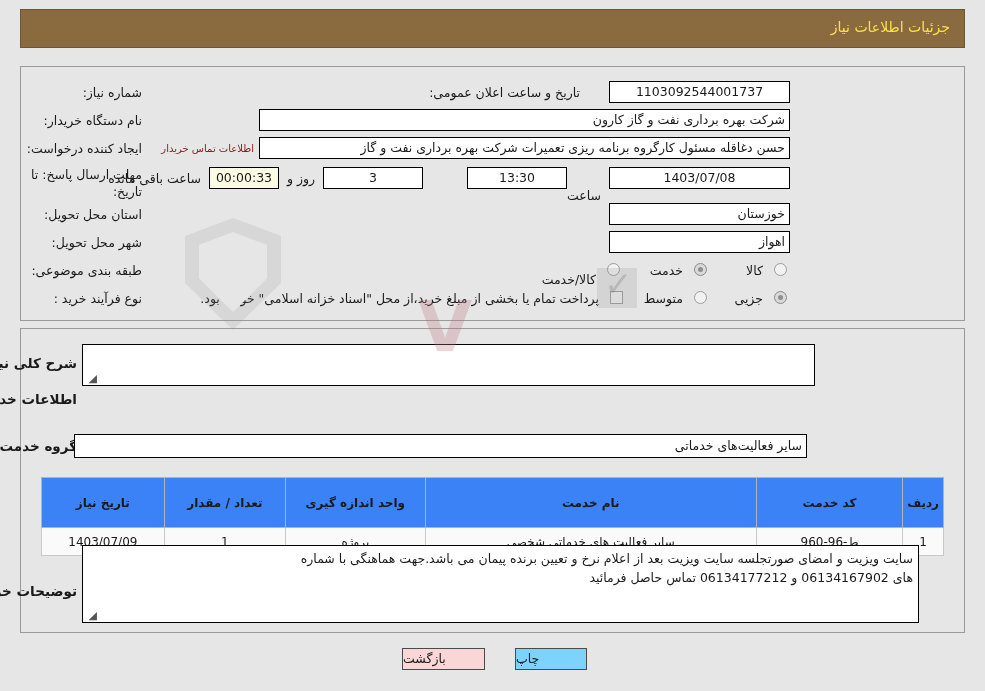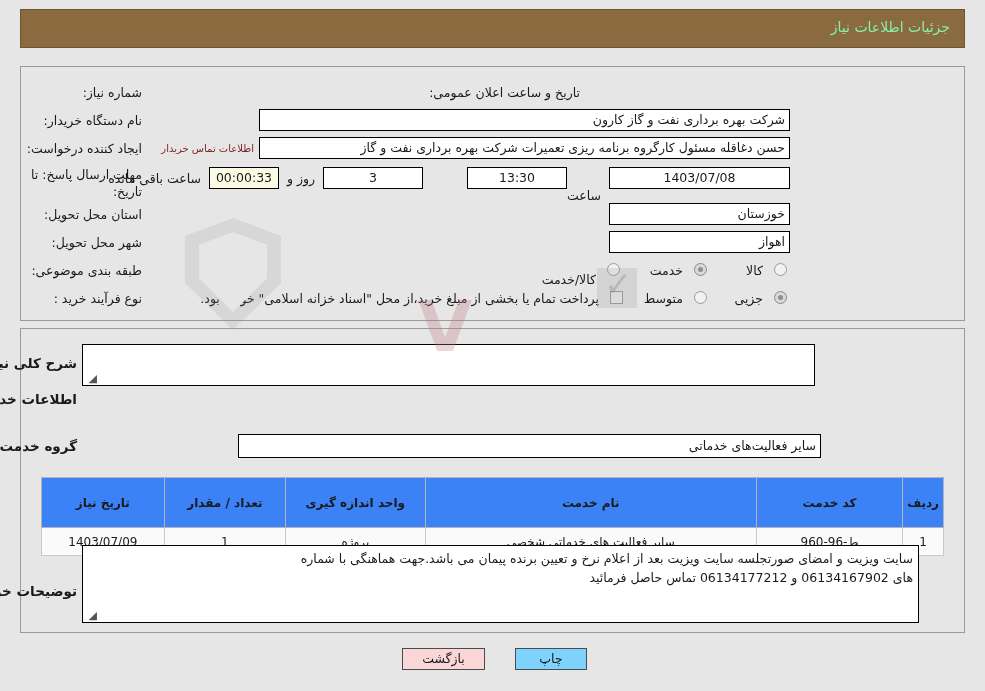--- a/index.html
+++ b/index.html
@@ -88,21 +88,21 @@
     width: 945px;
     height: 39px;
     background: #8a6a3f;
     border: 1px solid #6f5430;
     box-sizing: border-box;
   }
   .header-title {
     position: absolute;
     right: 14px;
     top: 9px;
-    color: #86efac;
+    color: #fde047;
     font-size: 14px;
     white-space: nowrap;
   }
 
   
   .panel {
     position: absolute;
     box-sizing: border-box;
     border: 1px solid #9a9a9a;
     background: #e6e6e6;
@@ -228,21 +228,21 @@
   }
 
   
   .btn {
     position: absolute;
     box-sizing: border-box;
     height: 22px;
     border: 1px solid #4a4a4a;
     font-size: 12.5px;
     line-height: 20px;
-    text-align: center;
+    text-align: left;
     cursor: pointer;
     color: #1a1a1a;
     font-family: "DejaVu Sans", "Liberation Sans", sans-serif;
     padding: 0;
   }
   .btn.print  { background: #7dd3fc; }
   .btn.back   { background: #fad6d6; }
 </style>
 </head>
 <body>
@@ -255,20 +255,21 @@
     <div class="wm-check"></div>
   </div>
 
   <div class="header-bar">
     <div class="header-title">جزئیات اطلاعات نیاز</div>
   </div>
 
   <div class="panel" id="panel-top"></div>
 
   <div class="lbl" style="right:843px; top:85px;">شماره نیاز:</div>
+  <div class="box center" style="right:195px; top:81px; width:181px;">1103092544001737</div>
 
   <div class="lbl" style="right:405px; top:85px;">تاریخ و ساعت اعلان عمومی:</div>
 
   <div class="lbl" style="right:843px; top:113px;">نام دستگاه خریدار:</div>
   <div class="box right" style="right:195px; top:109px; width:531px;">شرکت بهره برداری نفت و گاز کارون</div>
 
   <div class="lbl" style="right:843px; top:141px;">ایجاد کننده درخواست:</div>
   <div class="box right" style="right:195px; top:137px; width:531px;">حسن دغاقله مسئول کارگروه برنامه ریزی تعمیرات شرکت بهره برداری نفت و گاز</div>
   <div class="link" style="right:731px; top:141px;">اطلاعات تماس خریدار</div>
 
@@ -308,21 +309,21 @@
   <div class="panel" id="panel-mid"></div>
 
   <div class="lbl bold" style="right:908px; top:356px; font-size:13.5px;">شرح کلی نیاز:</div>
   <div class="ta" style="right:170px; top:344px; width:733px; height:42px;">
     <span class="grip">◢</span>
   </div>
 
   <div class="lbl bold" style="right:908px; top:392px; font-size:13.5px;">اطلاعات خدمات مورد نیاز</div>
 
   <div class="lbl bold" style="right:908px; top:439px; font-size:13.5px;">گروه خدمت:</div>
-  <div class="box right" style="right:164px; top:434px; width:583px; height:24px; line-height:22px;">سایر فعالیت‌های خدماتی</div>
+  <div class="box right" style="right:178px; top:434px; width:733px; height:24px; line-height:22px;">سایر فعالیت‌های خدماتی</div>
 
   <table class="tbl">
     <thead>
       <tr>
         <th style="width:30px;">ردیف</th>
         <th style="width:145px;">کد خدمت</th>
         <th style="width:350px;">نام خدمت</th>
         <th style="width:140px;">واحد اندازه گیری</th>
         <th style="width:120px;text-align:center;">تعداد / مقدار</th>
         <th style="width:118px;">تاریخ نیاز</th>

